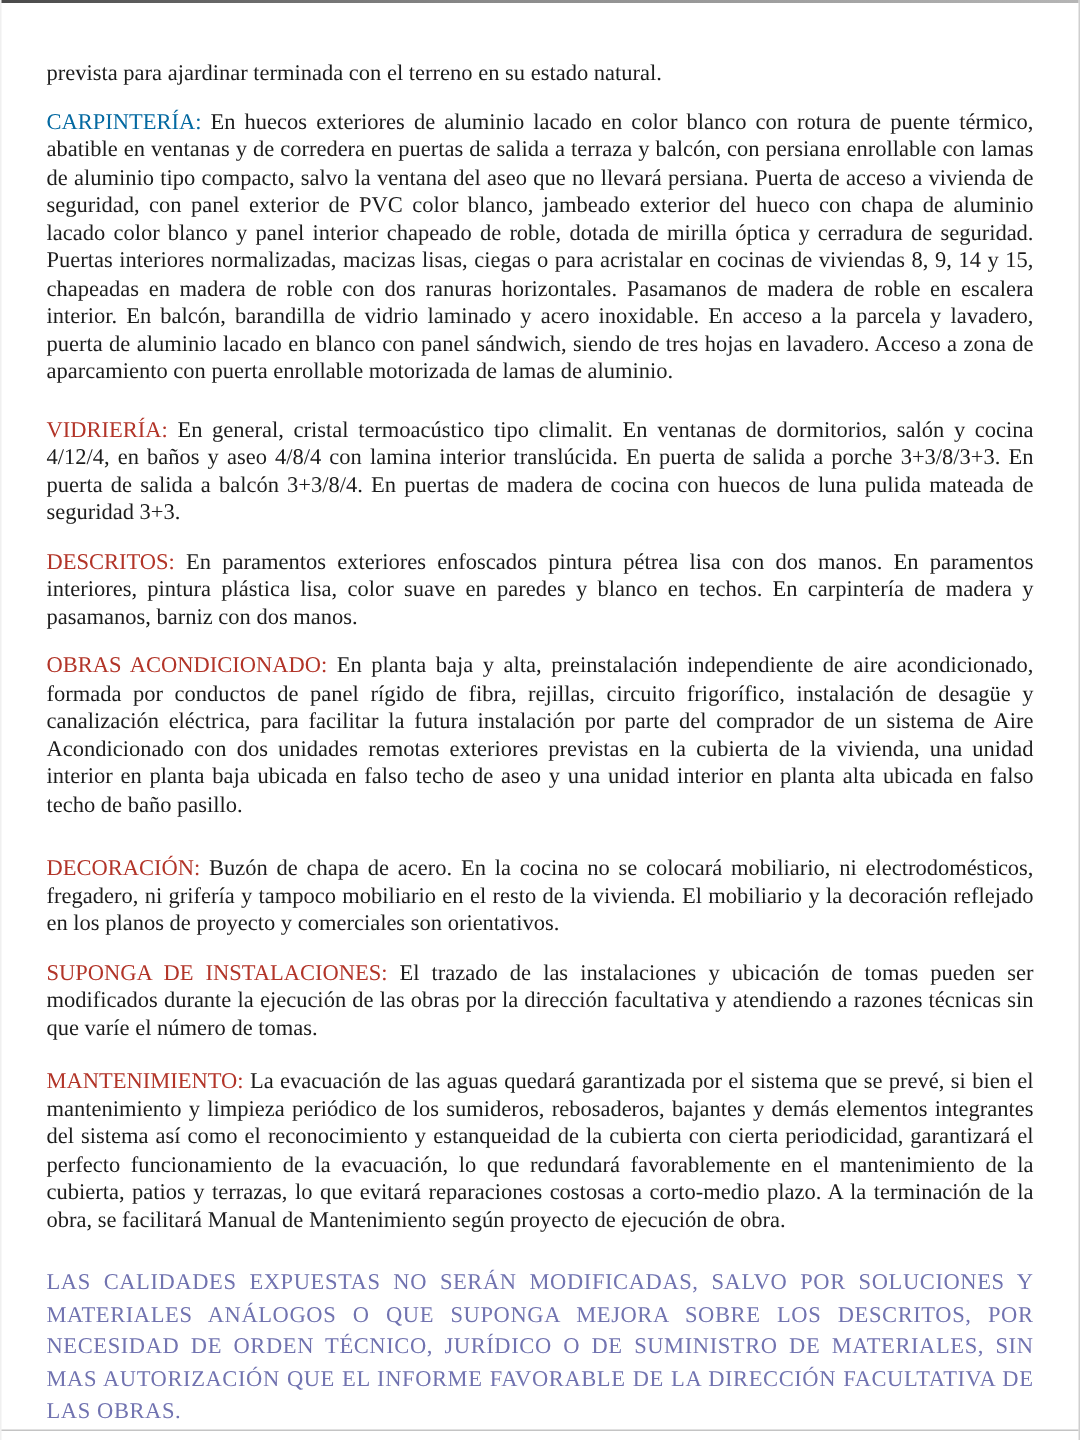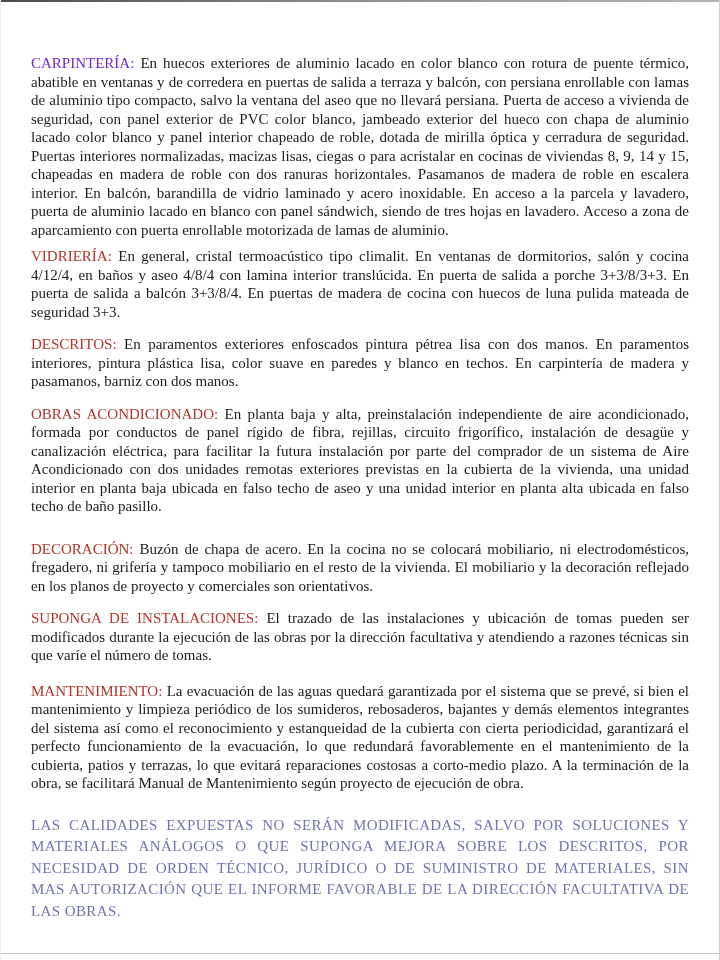--- a/index.html
+++ b/index.html
@@ -39,21 +39,21 @@
     padding: 40px 30px 0 30px;
   }
   p {
     margin: 0;
     font-size: 15px;
     line-height: 18.5px;
     color: #1c1c1c;
     text-align: justify;
   }
   p.section { margin-top: 14px; }
-  p.section.tight { margin-top: 8px; }
+  p.section.tight { margin-top: 20px; }
   p.section.roomy { margin-top: 17px; }
   p.section.extra-roomy { margin-top: 24px; }
   .heading {
     font-weight: normal;
   }
   .footer-note {
     margin-top: 22px;
     font-size: 15px;
     line-height: 21.5px;
     letter-spacing: 0.4px;
@@ -61,23 +61,24 @@
   }
 </style>
 </head>
 <body>
 
 <div class="page">
   <div class="edge-top"></div>
 
   <div class="content">
 
+    <p>prevista para ajardinar terminada con el terreno en su estado natural.</p>
 
     <p class="section">
-      <span class="heading" style="color:#6d28d9">CARPINTERÍA:</span>
+      <span class="heading" style="color:#0369a1">CARPINTERÍA:</span>
       <span>En huecos  exteriores  de aluminio lacado en color blanco con rotura de puente térmico, abatible en ventanas y de corredera  en puertas de salida a terraza y balcón, con persiana enrollable con lamas de aluminio tipo compacto, salvo la ventana del aseo que no llevará persiana.  Puerta de acceso a vivienda de seguridad, con panel exterior de PVC color blanco, jambeado exterior del hueco con chapa de aluminio lacado color blanco y panel interior chapeado de roble, dotada de mirilla óptica y cerradura de seguridad. Puertas interiores normalizadas, macizas lisas, ciegas o para acristalar en cocinas de viviendas 8, 9, 14 y 15, chapeadas en madera de roble con dos ranuras horizontales. Pasamanos de madera de roble en escalera interior. En balcón, barandilla  de vidrio laminado y acero inoxidable. En acceso a la parcela  y lavadero, puerta de  aluminio lacado en blanco con panel sándwich, siendo de tres hojas en lavadero. Acceso a zona de aparcamiento con puerta enrollable motorizada de lamas de aluminio.</span>
     </p>
 
     <p class="section tight">
       <span class="heading" style="color:#b23428">VIDRIERÍA:</span>
       <span>En general, cristal termoacústico tipo climalit. En ventanas de dormitorios, salón y cocina 4/12/4, en  baños y aseo  4/8/4 con lamina interior translúcida. En puerta de salida a porche 3+3/8/3+3. En puerta de salida a balcón  3+3/8/4. En puertas de madera de cocina con huecos de luna pulida mateada de seguridad 3+3.</span>
     </p>
 
     <p class="section">
       <span class="heading" style="color:#b23428">DESCRITOS:</span>

